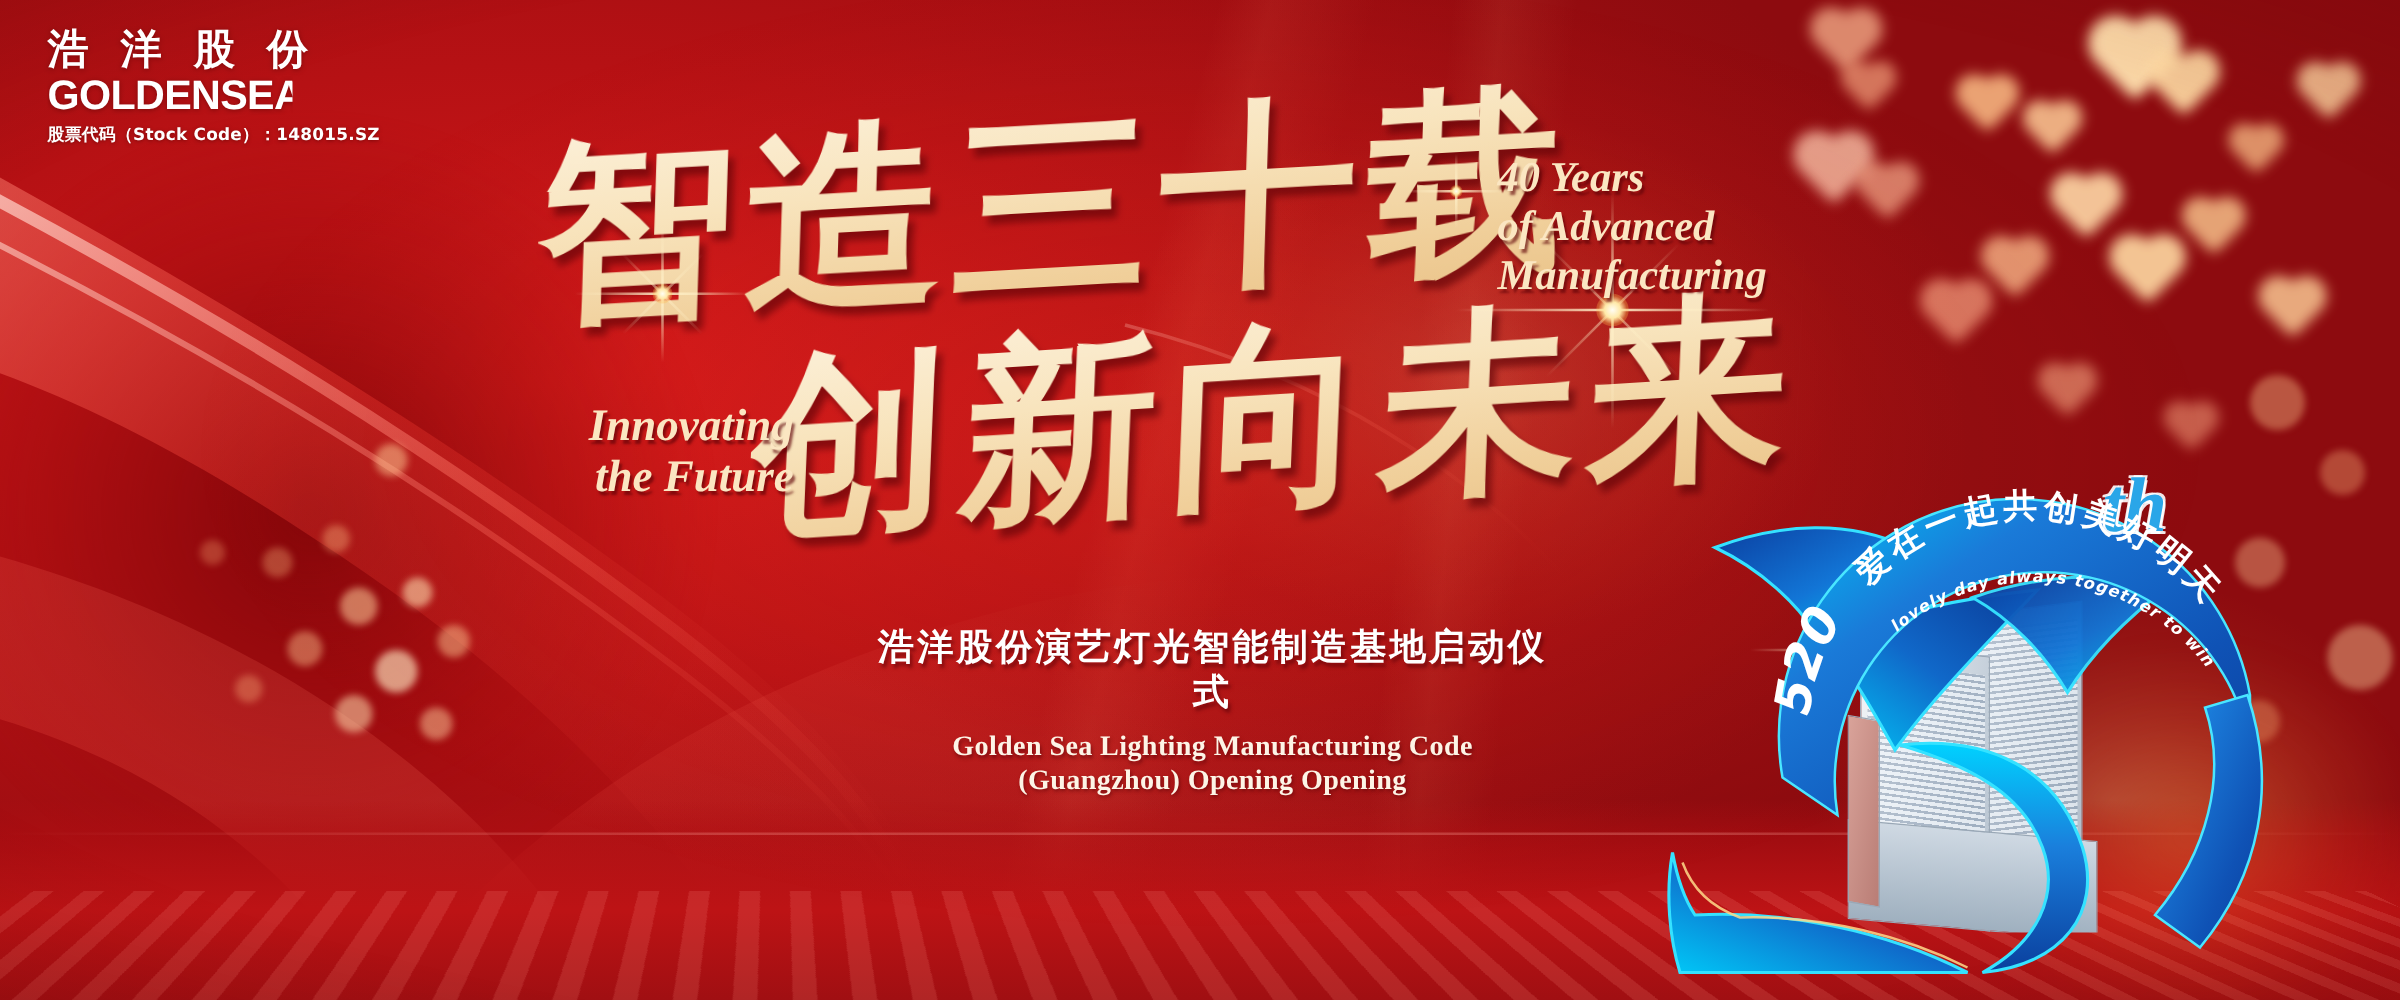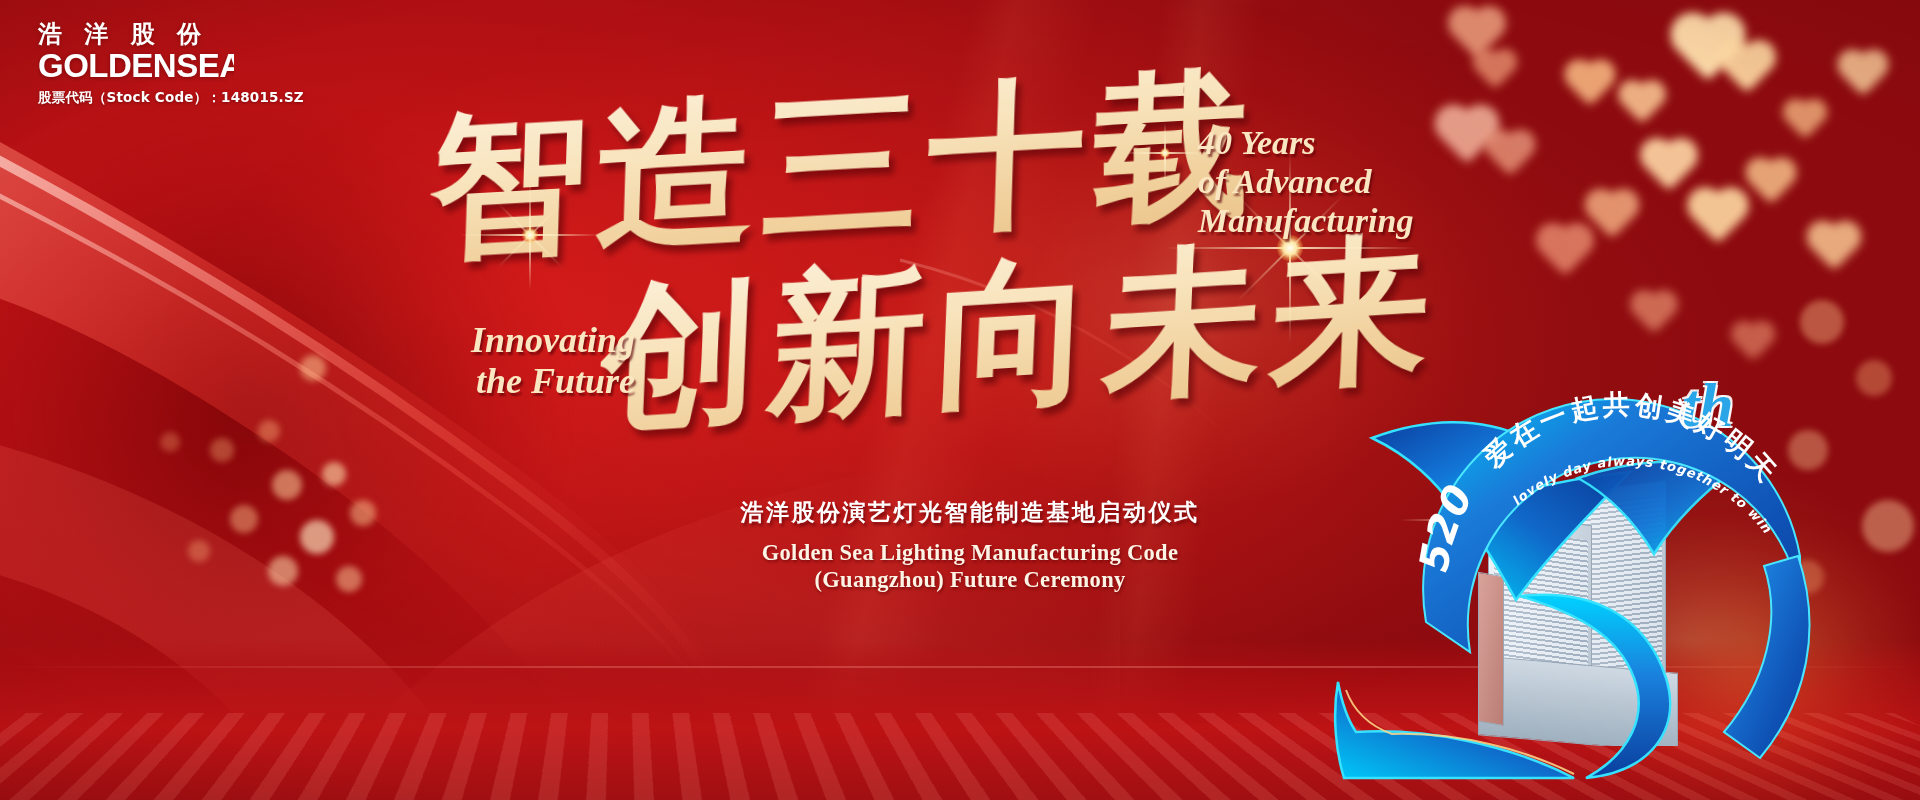--- a/index.html
+++ b/index.html
@@ -82,21 +82,21 @@
   }
   .floor-line{
     position:absolute; left:0; right:0; top:26px; height:2px;
     background:linear-gradient(90deg, rgba(255,160,150,0) 0%, rgba(255,170,160,.28) 30%, rgba(255,170,160,.30) 70%, rgba(255,160,150,0) 100%);
   }
 
   
   .logo{ position:absolute; left:38px; top:22px; width:300px; z-index:30; }
   .logo-cn{
     font-family:"DejaVu Sans", sans-serif;
-    font-weight:700; font-size:24px; letter-spacing:7px; color:#fff;
+    font-weight:700; font-size:33px; letter-spacing:7px; color:#fff;
     line-height:1.05; text-shadow:0 1px 4px rgba(80,0,0,.5);
   }
   .logo-en{
     font-family:"Liberation Sans", sans-serif;
     font-weight:700; font-size:33px; letter-spacing:-.5px; color:#fff;
     line-height:1; margin-top:2px;
     white-space:nowrap; overflow:hidden; width:196px;
     text-shadow:0 1px 4px rgba(80,0,0,.5);
   }
   .logo-code{
@@ -154,22 +154,22 @@
     color:#fbe6c2;
     text-shadow:2px 3px 2px rgba(95,3,7,.65);
     line-height:1.14;
   }
   .tag-left{ left:455px; top:320px; font-size:36px; text-align:right; width:180px; }
   .tag-right{ left:1198px; top:124px; font-size:34px; text-align:left; width:290px; }
 
   
   .sub{ position:absolute; left:690px; top:500px; width:560px; text-align:center; z-index:28; }
   .sub-cn{
-    font-family:Liberation Mono, monospace;
-    font-size:23px; font-weight:700; color:#ffffff;
+    font-family:Liberation Sans, sans-serif;
+    font-size:29px; font-weight:700; color:#ffffff;
     letter-spacing:2.5px; line-height:1.25;
     text-shadow:2px 3px 3px rgba(90,2,6,.6);
   }
   .sub-en{
     font-family:"Liberation Serif", serif;
     font-size:22.5px; font-weight:700; color:#fdf4e6;
     line-height:1.22; margin-top:10px; letter-spacing:.3px;
     text-shadow:1px 2px 3px rgba(90,2,6,.6);
   }
   .sub-date{
@@ -349,21 +349,21 @@
   <div class="tag tag-left" style="white-space:pre-line;">Innovating
 the Future</div>
   <div class="tag tag-right" style="white-space:pre-line;">40 Years
 of Advanced
 Manufacturing</div>
 
   <div class="sub">
     <div class="sub-cn">浩洋股份演艺灯光智能制造基地启动仪式</div>
     <div class="sub-en">
       <div>Golden Sea Lighting Manufacturing Code</div>
-      <div>(Guangzhou) Future Ceremony</div>
+      <div>(Guangzhou) Opening Opening</div>
     </div>
   </div>
 
   <div class="emblem">
     <div class="glow-r"></div>
 
     <svg width="560" height="420" viewBox="0 0 560 420" style="z-index:3;">
       <defs>
         <linearGradient id="bl1" x1="0" y1="0" x2="1" y2="1">
           <stop offset="0%" stop-color="#0b3fa0"></stop>

